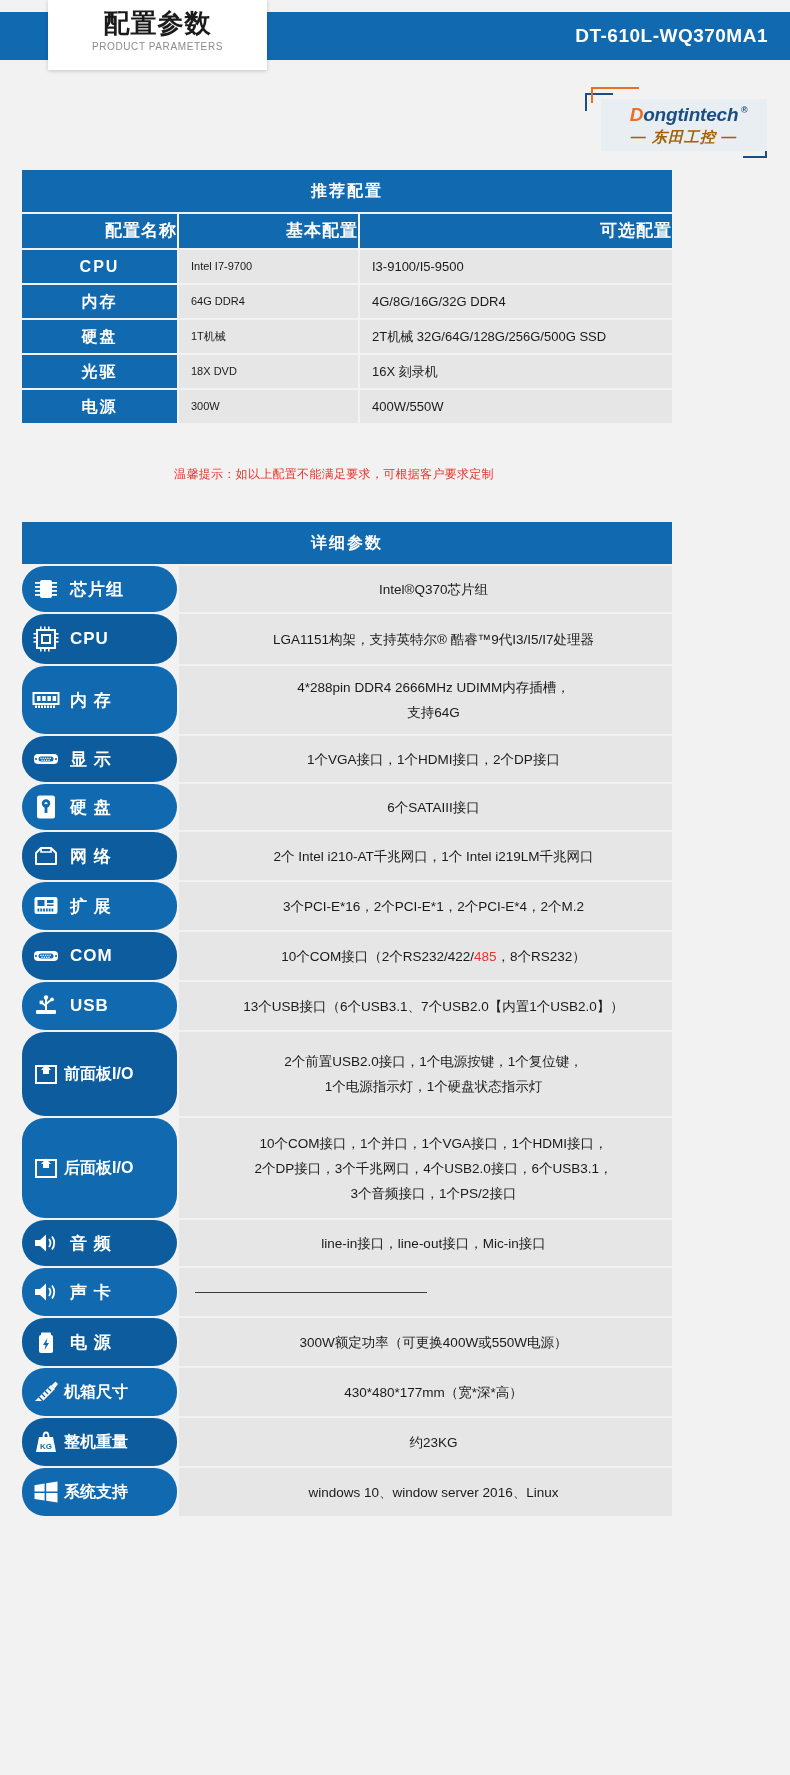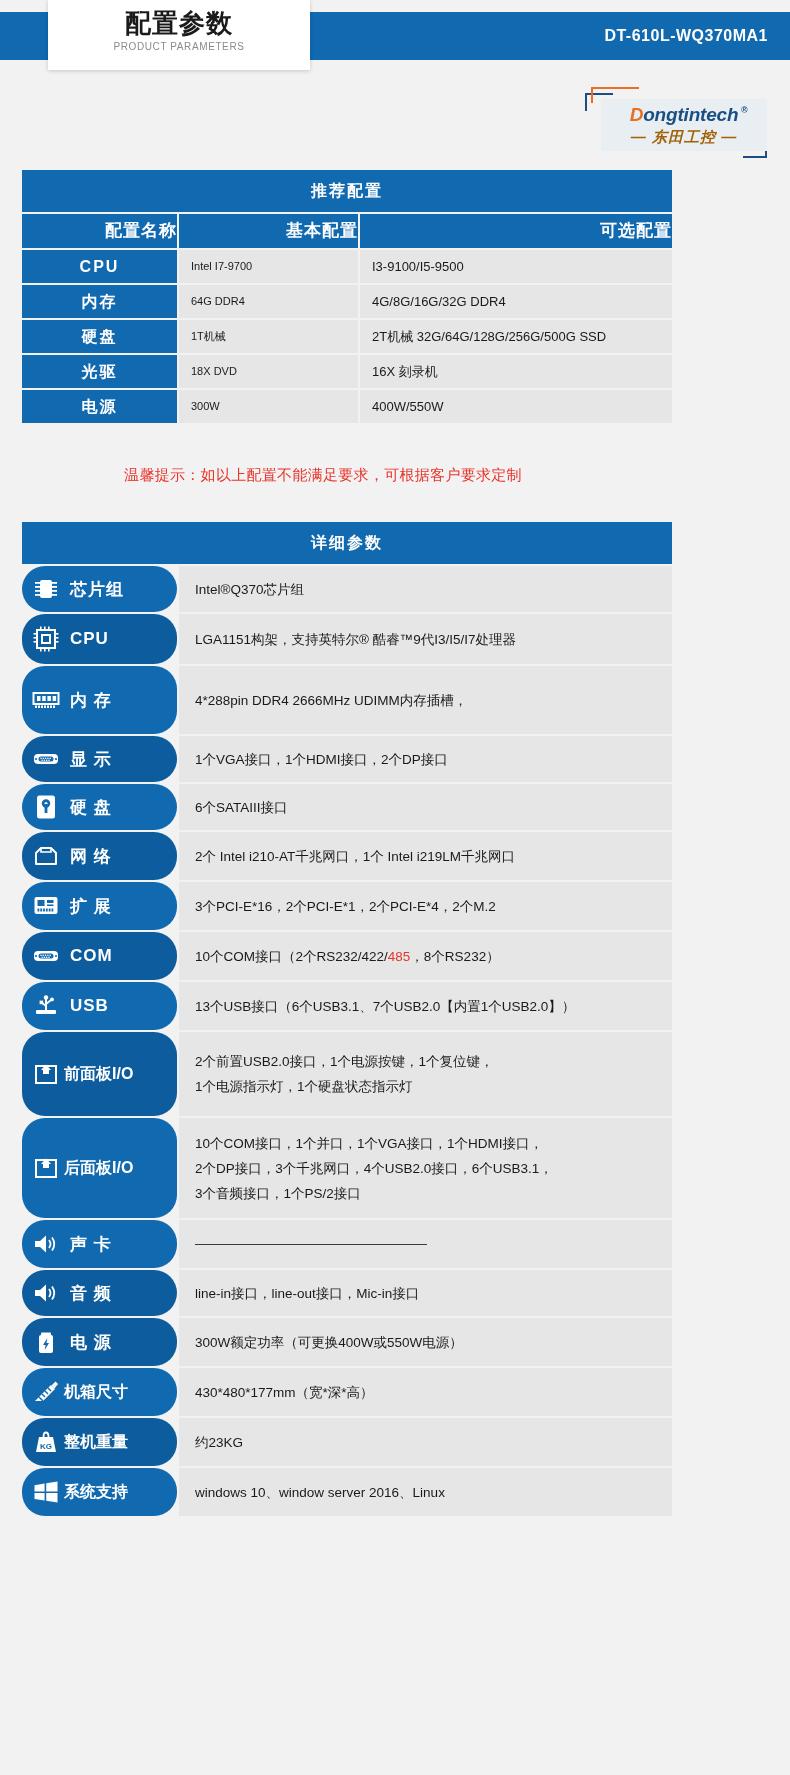--- a/index.html
+++ b/index.html
@@ -25,30 +25,30 @@
     height: 48px;
     background: #1169b0;
   }
   .header-model {
     position: absolute;
     right: 22px;
     top: 12px;
     height: 48px;
     line-height: 48px;
     color: #ffffff;
-    font-size: 16px;
+    font-size: 19px;
     font-weight: bold;
     letter-spacing: 0.5px;
     white-space: nowrap;
   }
   .header-plate {
     position: absolute;
     left: 48px;
     top: 0px;
-    width: 262px;
+    width: 219px;
     height: 70px;
     background: #ffffff;
     box-shadow: 0 1px 4px rgba(0,0,0,0.18);
     text-align: center;
   }
   .header-plate-cn {
     margin-top: 6px;
     font-size: 26px;
     font-weight: bold;
     color: #1a1a1a;
@@ -197,26 +197,26 @@
     color: #1a1a1a;
     font-size: 13px;
     line-height: 33px;
     padding-left: 12px;
     box-sizing: border-box;
     white-space: nowrap;
   }
 
   .notice {
     position: absolute;
-    left: 4px;
+    left: 15px;
     top: 466px;
     width: 638px;
     text-align: center;
     color: #e8342a;
-    font-size: 15px;
+    font-size: 12px;
     letter-spacing: 0.3px;
   }
 
   
   .table2 {
     position: absolute;
     left: 22px;
     top: 522px;
     width: 650px;
   }
@@ -252,20 +252,21 @@
     flex: 1;
     margin-left: 2px;
     background: #e6e6e6;
     color: #1a1a1a;
     font-size: 13.5px;
     display: flex;
     flex-direction: column;
     justify-content: center;
     padding-left: 16px;
     box-sizing: border-box;
+    text-align: center;
   }
   .t2-value .vline {
     line-height: 25px;
     white-space: nowrap;
   }
   .red { color: #e8342a; }
   .hrule {
     width: 232px;
     height: 0;
     border-top: 1px solid #3a3a3a;
@@ -408,20 +409,21 @@
                 <rect x="15" y="19.5" width="2" height="2.5"></rect>
                 <rect x="18" y="19.5" width="2" height="2.5"></rect>
                 <rect x="21" y="19.5" width="2" height="2.5"></rect>
               </g>
             </svg>
           </span>
           <span class="lbl-text">内 存</span>
         </div>
         <div class="t2-value">
           <div class="vline">4*288pin DDR4 2666MHz UDIMM内存插槽，</div>
+          <div class="vline">支持64G</div>
         </div>
       </div>
       <div class="t2-row dark" style="height: 46px;">
         <div class="t2-label">
           <span style="display: block; width: 28px; height: 28px; flex: 0 0 28px;">
             <svg class="icon" viewBox="0 0 28 28">
               <rect x="2" y="9" width="24" height="10" rx="4" fill="#ffffff"></rect>
               <rect x="6.5" y="11.5" width="15" height="5" rx="2.5" fill="#1169b0"></rect>
               <g fill="#ffffff">
                 <circle cx="9" cy="13.3" r="0.8"></circle>
@@ -568,50 +570,50 @@
             </svg>
           </span>
           <span class="lbl-text tight">后面板I/O</span>
         </div>
         <div class="t2-value">
           <div class="vline">10个COM接口，1个并口，1个VGA接口，1个HDMI接口，</div>
           <div class="vline">2个DP接口，3个千兆网口，4个USB2.0接口，6个USB3.1，</div>
           <div class="vline">3个音频接口，1个PS/2接口</div>
         </div>
       </div>
-      <div class="t2-row" style="height: 48px;">
+      <div class="t2-row dark" style="height: 46px;">
         <div class="t2-label">
           <span style="display: block; width: 28px; height: 28px; flex: 0 0 28px;">
             <svg class="icon" viewBox="0 0 28 28">
               <path d="M3 11 H8 L14 5.5 V22.5 L8 17 H3 Z" fill="#ffffff"></path>
               <path d="M17 10 Q20 14 17 18" stroke="#ffffff" stroke-width="1.8" fill="none"></path>
               <path d="M20 7.5 Q24.5 14 20 20.5" stroke="#ffffff" stroke-width="1.8" fill="none"></path>
             </svg>
           </span>
+          <span class="lbl-text">音 频</span>
+        </div>
+        <div class="t2-value">
+          <div class="vline">line-in接口，line-out接口，Mic-in接口</div>
+        </div>
+      </div>
+      <div class="t2-row" style="height: 48px;">
+        <div class="t2-label">
+          <span style="display: block; width: 28px; height: 28px; flex: 0 0 28px;">
+            <svg class="icon" viewBox="0 0 28 28">
+              <path d="M3 11 H8 L14 5.5 V22.5 L8 17 H3 Z" fill="#ffffff"></path>
+              <path d="M17 10 Q20 14 17 18" stroke="#ffffff" stroke-width="1.8" fill="none"></path>
+              <path d="M20 7.5 Q24.5 14 20 20.5" stroke="#ffffff" stroke-width="1.8" fill="none"></path>
+            </svg>
+          </span>
           <span class="lbl-text">声 卡</span>
         </div>
         <div class="t2-value">
           <div class="vline">
             <div class="hrule"></div>
           </div>
-        </div>
-      </div>
-      <div class="t2-row dark" style="height: 46px;">
-        <div class="t2-label">
-          <span style="display: block; width: 28px; height: 28px; flex: 0 0 28px;">
-            <svg class="icon" viewBox="0 0 28 28">
-              <path d="M3 11 H8 L14 5.5 V22.5 L8 17 H3 Z" fill="#ffffff"></path>
-              <path d="M17 10 Q20 14 17 18" stroke="#ffffff" stroke-width="1.8" fill="none"></path>
-              <path d="M20 7.5 Q24.5 14 20 20.5" stroke="#ffffff" stroke-width="1.8" fill="none"></path>
-            </svg>
-          </span>
-          <span class="lbl-text">音 频</span>
-        </div>
-        <div class="t2-value">
-          <div class="vline">line-in接口，line-out接口，Mic-in接口</div>
         </div>
       </div>
       <div class="t2-row dark" style="height: 48px;">
         <div class="t2-label">
           <span style="display: block; width: 28px; height: 28px; flex: 0 0 28px;">
             <svg class="icon" viewBox="0 0 28 28">
               <rect x="9" y="4.5" width="10" height="3" rx="1" fill="#ffffff"></rect>
               <rect x="7" y="7" width="14" height="18" rx="2" fill="#ffffff"></rect>
               <path d="M15.4 10 L11 17 H13.6 L12.6 22 L17 15 H14.4 Z" fill="#1169b0"></path>
             </svg>

